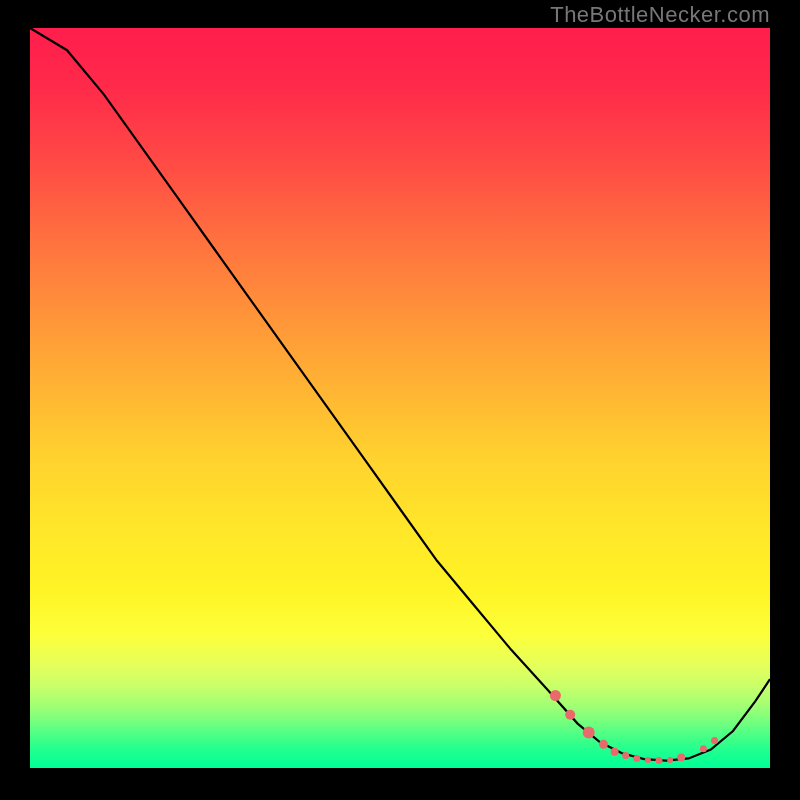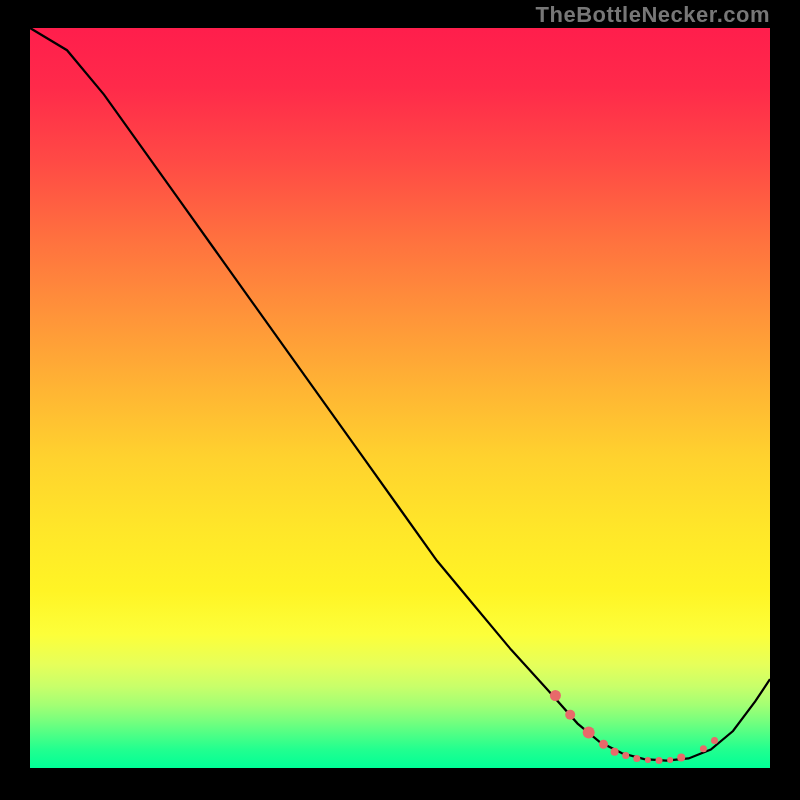--- a/index.html
+++ b/index.html
@@ -15,21 +15,21 @@
     width: 800px;
     height: 800px;
     background: #000;
   }
   .watermark {
     position: absolute;
     top: 2px;
     right: 30px;
     color: #777;
     font-size: 22px;
-    font-weight: 700;
+    font-weight: 400;
     letter-spacing: 0.5px;
     z-index: 20;
   }
   .plot-area {
     position: absolute;
     left: 30px;
     top: 28px;
     width: 740px;
     height: 740px;
     

